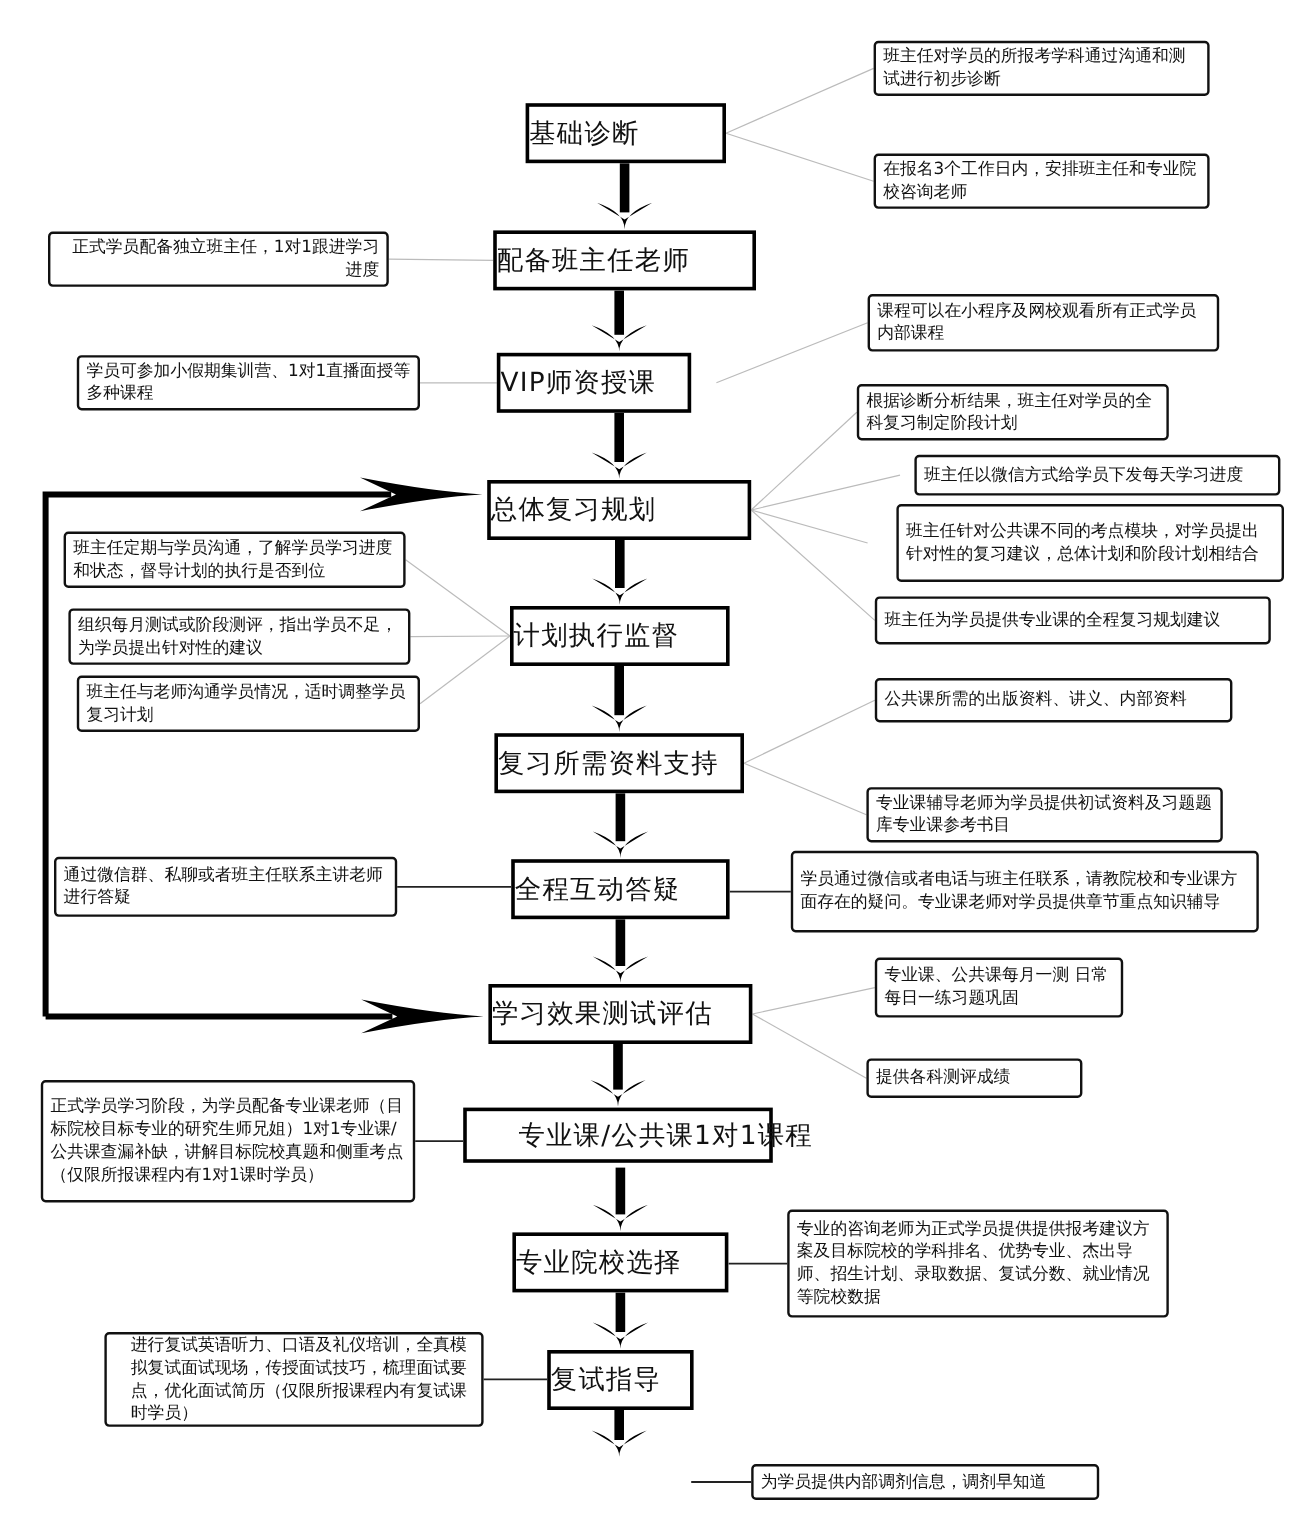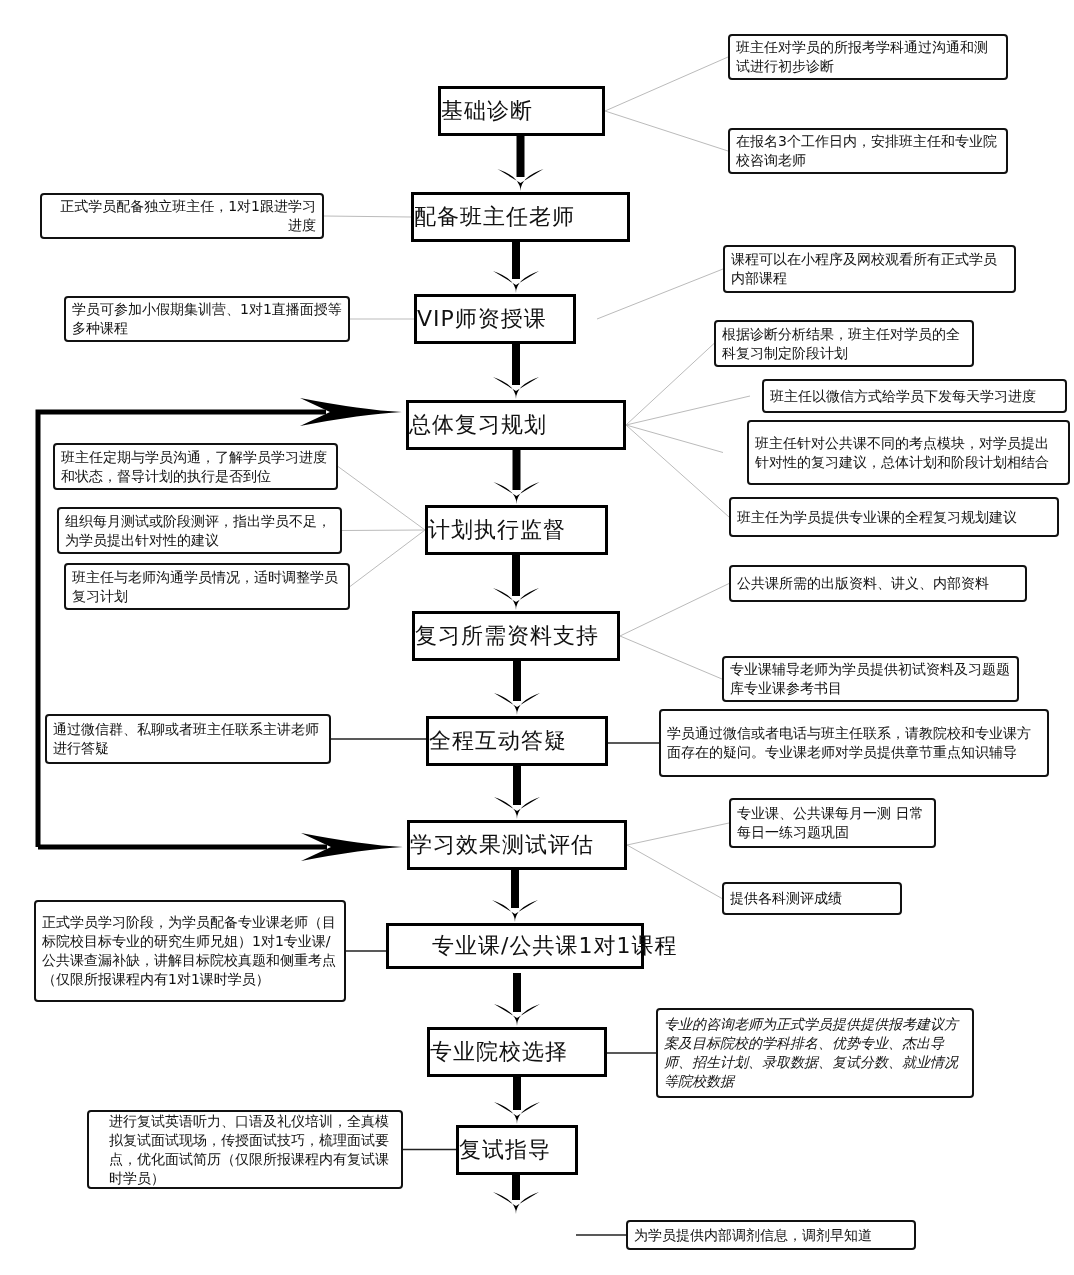--- a/index.html
+++ b/index.html
@@ -154,21 +154,21 @@
     </div>
   <div class="note" id="n17" style="left:729px;top:798px;width:207px;height:50px;">
       <span>专业课、公共课每月一测 日常每日一练习题巩固</span>
     </div>
   <div class="note" id="n18" style="left:722px;top:882px;width:180px;height:33px;">
       <span>提供各科测评成绩</span>
     </div>
   <div class="note" id="n19" style="left:34px;top:900px;width:312px;height:102px;">
       <span>正式学员学习阶段，为学员配备专业课老师（目标院校目标专业的研究生师兄姐）1对1专业课/公共课查漏补缺，讲解目标院校真题和侧重考点（仅限所报课程内有1对1课时学员）</span>
     </div>
-  <div class="note" id="n20" style="left:656px;top:1008px;width:318px;height:90px;font-style:italic;">
+  <div class="note" id="n20" style="left:656px;top:1008px;width:318px;height:90px;">
       <span>专业的咨询老师为正式学员提供提供报考建议方案及目标院校的学科排名、优势专业、杰出导师、招生计划、录取数据、复试分数、就业情况等院校数据</span>
     </div>
   <div class="note" id="n21" style="left:87px;top:1110px;width:316px;height:79px;padding-left:20px;">
       <span>进行复试英语听力、口语及礼仪培训，全真模拟复试面试现场，传授面试技巧，梳理面试要点，优化面试简历（仅限所报课程内有复试课时学员）</span>
     </div>
   <div class="note" id="n22" style="left:626px;top:1220px;width:290px;height:30px;">
       <span>为学员提供内部调剂信息，调剂早知道</span>
     </div>
 </div>
 

